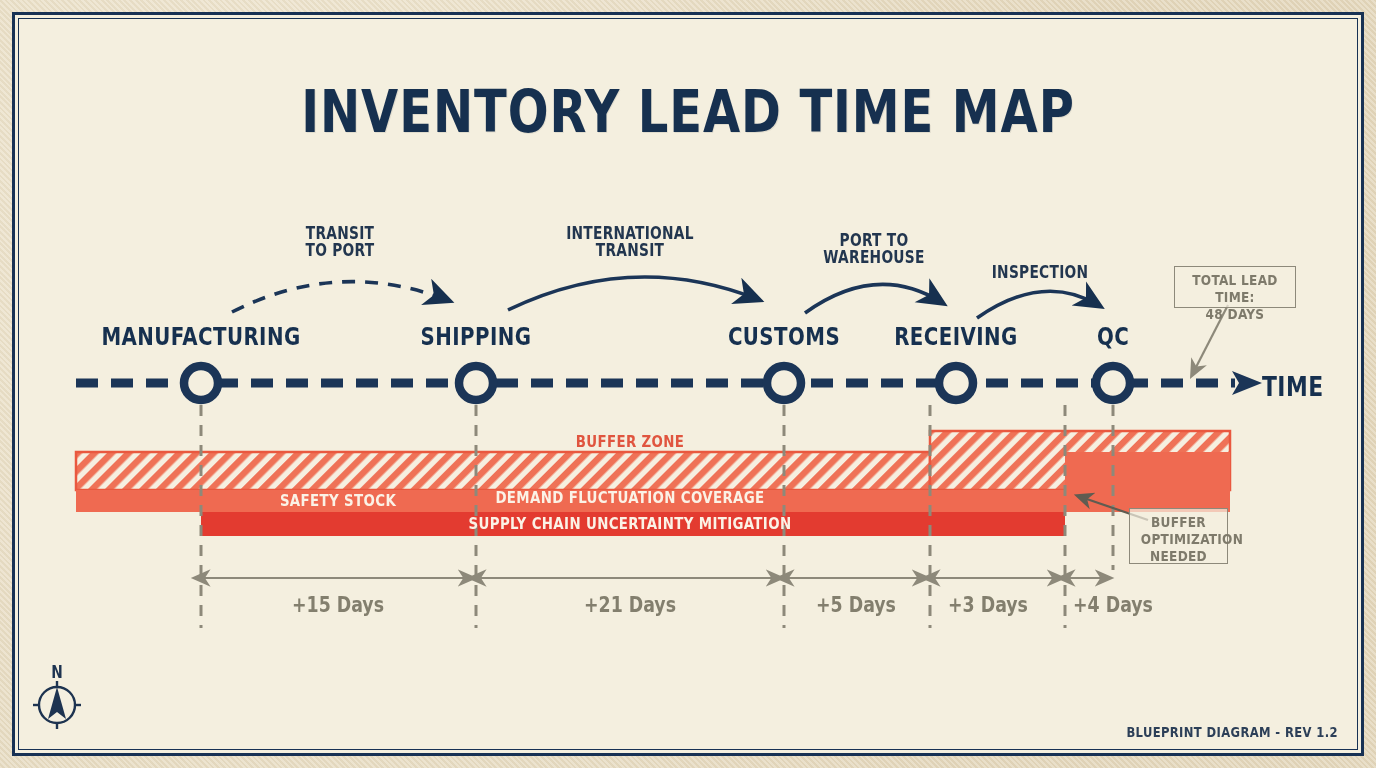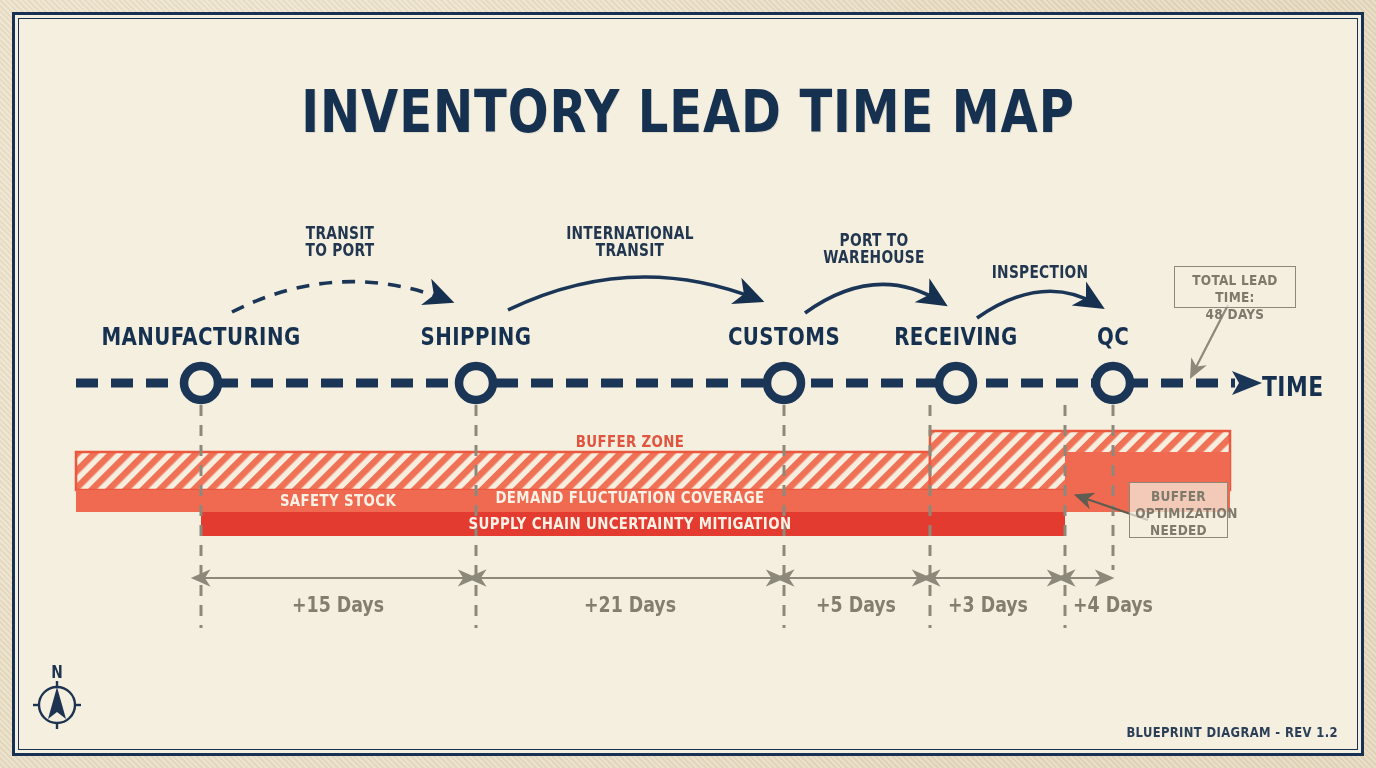--- a/index.html
+++ b/index.html
@@ -73,21 +73,21 @@
     font-weight:bold;font-size:21px;color:#837f6e;
     white-space:nowrap;
   }
   .callout{
     position:absolute;
     border:1.6px solid #8d897a;
     background:rgba(244,239,223,.72);
     font-family:"DejaVu Sans Condensed","Liberation Sans",sans-serif;
     font-weight:bold;font-size:14.5px;color:#7e7a6b;
     text-align:center;line-height:1.18;
-    padding:5px 2px;box-sizing:border-box;
+    padding:5px 8px;box-sizing:border-box;
     letter-spacing:.3px;
   }
   .callout span{display:block;transform:scaleX(.93);}
   .footer{
     position:absolute;right:38px;bottom:28px;
     font-family:"DejaVu Sans Condensed","Liberation Sans",sans-serif;
     font-weight:bold;font-size:14px;color:#2c3f58;
     transform:scaleX(.92);transform-origin:right center;letter-spacing:.4px;
   }
   .compass-n{
@@ -230,21 +230,21 @@
   <div class="span-label" style="left:630px;top:593px">+21 Days</div>
   <div class="span-label" style="left:856px;top:593px">+5 Days</div>
   <div class="span-label" style="left:988px;top:593px">+3 Days</div>
   <div class="span-label" style="left:1113px;top:593px">+4 Days</div>
 
   <div class="callout" style="left:1174px;top:266px;width:122px;height:42px">
     <span>TOTAL LEAD TIME:</span>
     <span>48 DAYS</span>
   </div>
 
-  <div class="callout" style="left:1129px;top:482px;width:99px;height:56px">
+  <div class="callout" style="left:1129px;top:508px;width:99px;height:56px">
     <span>BUFFER</span>
     <span>OPTIMIZATION</span>
     <span>NEEDED</span>
   </div>
 
   <div class="compass-n">N</div>
   <div class="footer">BLUEPRINT DIAGRAM - REV 1.2</div>
 
 </div>
 

